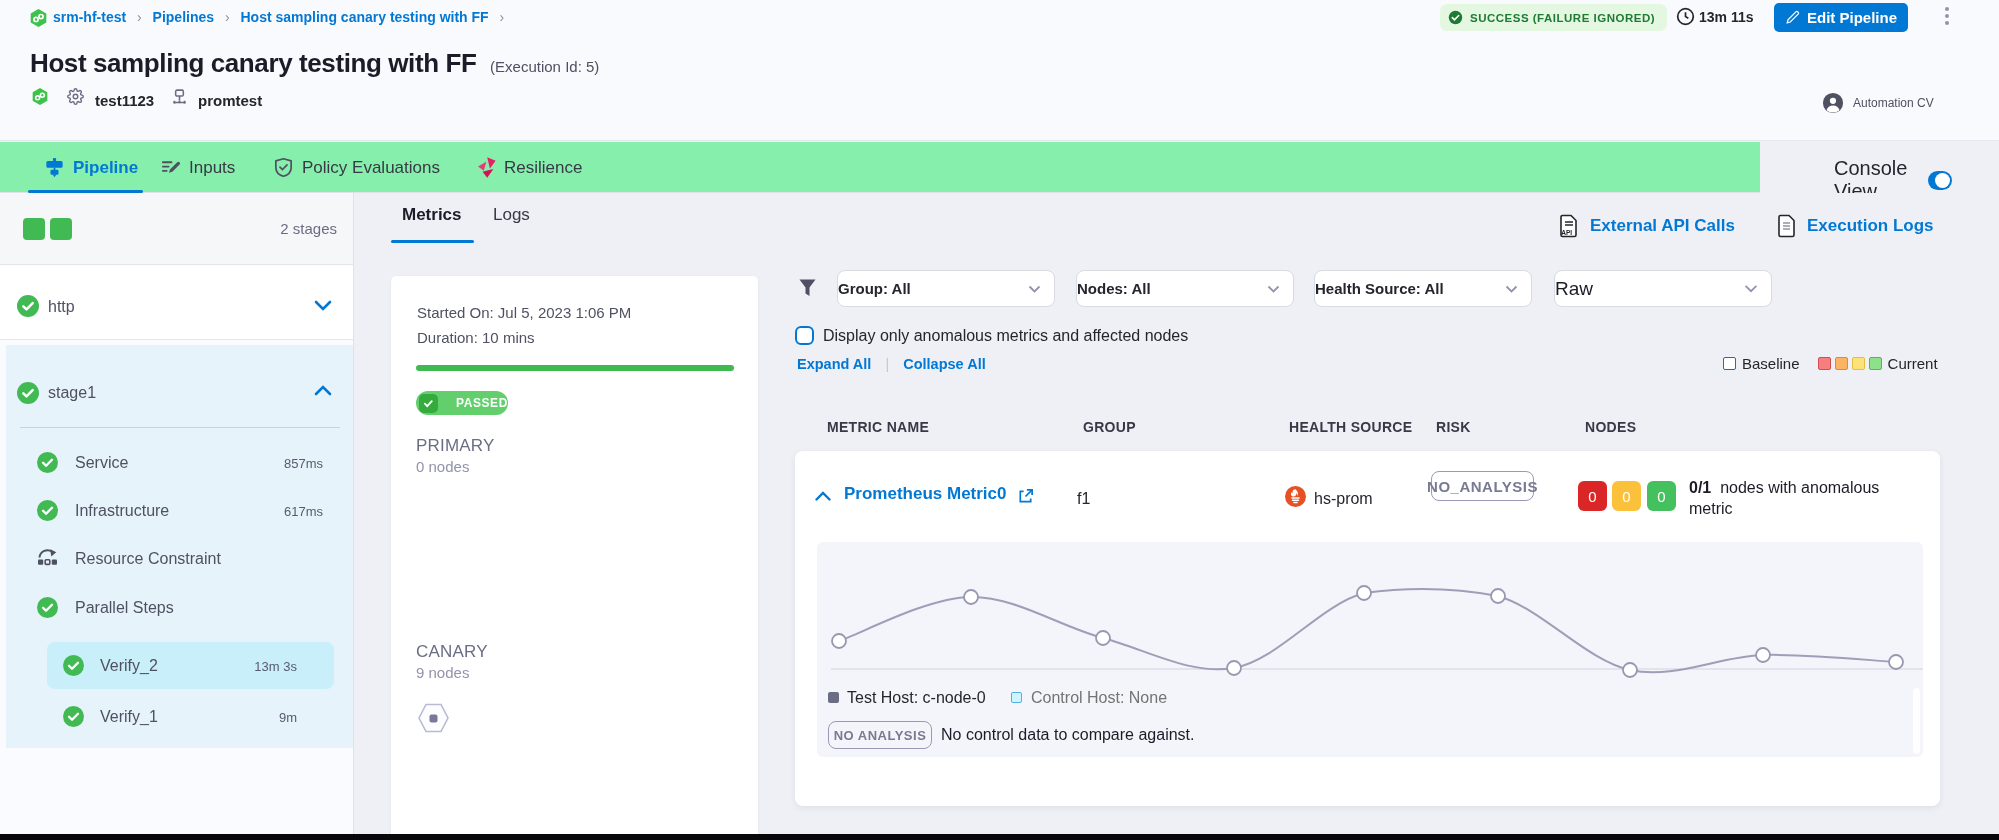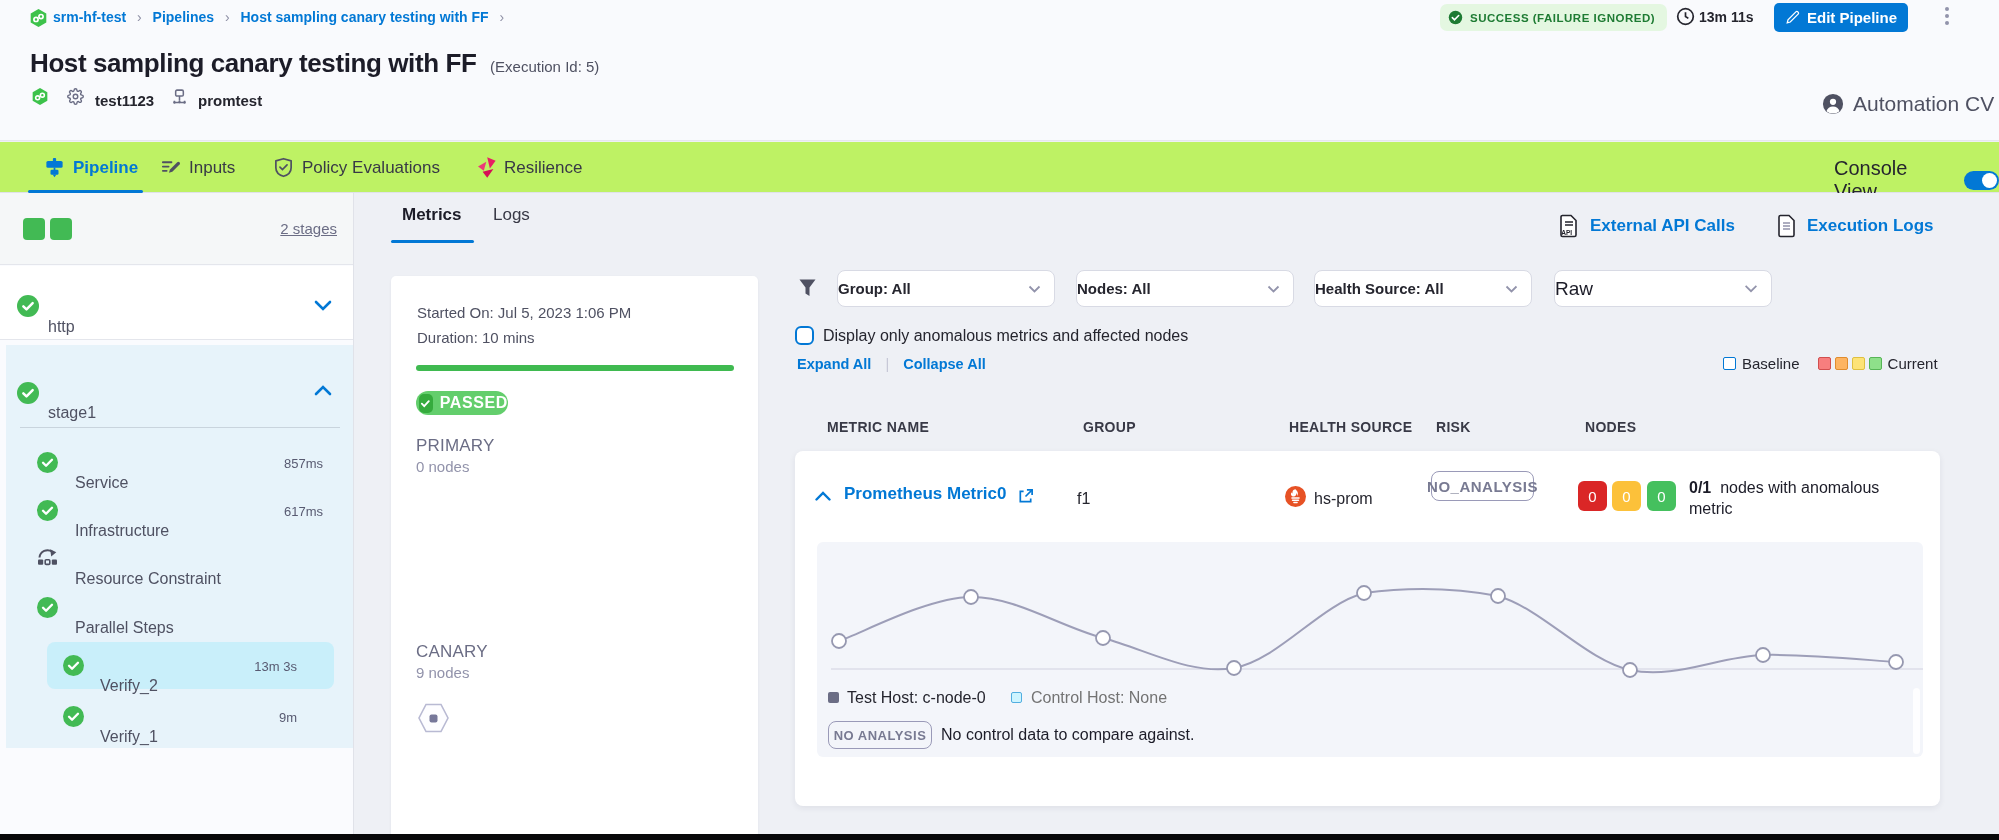--- a/index.html
+++ b/index.html
@@ -12,53 +12,53 @@
 .crumb .sep { color:#8f90a5; font-weight:normal; padding:0 7px; }
 .title { position:absolute; left:30px; top:48px; font-size:26px; font-weight:bold; color:#1c1c28; letter-spacing:-0.4px;}
 .execid { font-size:15px; font-weight:normal; color:#4f5162; letter-spacing:0; }
 .metarow { position:absolute; left:30px; top:91px; height:20px; font-size:15px; font-weight:bold; color:#25252e; }
 
 .successpill { position:absolute; left:1440px; top:4px; height:27px; background:#e4f7e1; border-radius:7px; color:#1e7b33; font-size:11.5px; font-weight:bold; letter-spacing:0.5px; display:flex; align-items:center; padding:0 12px 0 8px; }
 .timetxt { position:absolute; left:1699px; top:9px; font-size:14px; font-weight:bold; color:#25252e; }
 .editbtn { position:absolute; left:1774px; top:3px; width:134px; height:29px; background:#0278d5; border-radius:5px; color:#fff; font-size:15px; font-weight:bold; display:flex; align-items:center; justify-content:center; gap:7px; }
 .dots { position:absolute; left:1944px; top:7px; width:6px; }
 .dots div { width:4px; height:4px; border-radius:50%; background:#9293ab; margin:0 auto 3px; }
-.autocv { position:absolute; left:1822px; top:92px; font-size:21px; color:#4f5162; display:flex; align-items:center; gap:9px; }
-
-#tabbar { position:absolute; left:0; top:142px; width:1999px; height:51px; background:#bef264; border-bottom:1px solid #e0e2ea; }
+.autocv { position:absolute; left:1822px; top:92px; font-size:12px; color:#4f5162; display:flex; align-items:center; gap:9px; }
+
+#tabbar { position:absolute; left:0; top:142px; width:1760px; height:51px; background:#86efac; border-bottom:1px solid #e0e2ea; }
 .tab { position:absolute; top:0; height:51px; display:flex; align-items:center; gap:8px; font-size:17px; color:#383946; }
 .tab.active { color:#0278d5; font-weight:bold; }
 .tabunderline { position:absolute; left:28px; top:48px; width:115px; height:3px; background:#0278d5; border-radius:2px; }
 .consoleview { position:absolute; left:1834px; top:15px; font-size:20px; color:#25252e; display:flex; align-items:center; gap:10px; }
 .toggle { width:35px; height:19px; background:#0278d5; border-radius:10px; position:relative; }
 .toggle::after { content:""; position:absolute; right:2px; top:2px; width:15px; height:15px; background:#fff; border-radius:50%; }
 
 #sidebar { position:absolute; left:0; top:193px; width:354px; height:641px; background:#fafbfe; border-right:1px solid #e0e2e9; }
 .sb-head { position:absolute; left:0; top:0; width:353px; height:72px; background:#f5f7f8; border-bottom:1px solid #e4e6ec; }
 .sq { position:absolute; top:25px; width:22px; height:22px; background:#42ba54; border-radius:4px; }
-.stages-count { position:absolute; right:16px; top:27px; font-size:15px; color:#6b6d85;text-decoration:underline; }
+.stages-count { position:absolute; right:16px; top:27px; font-size:15px; color:#6b6d85; }
 .row-http { position:absolute; left:0; top:73px; width:353px; height:74px; background:#fff; border-bottom:1px solid #e4e6ec; }
 .stage-panel { position:absolute; left:6px; top:152px; width:347px; height:403px; background:#e7f3fa; }
-.stepname { font-size:16px; color:#4f5162;margin-top:20px; }
+.stepname { font-size:16px; color:#4f5162; }
 .steptime { position:absolute; right:30px; font-size:13px; color:#585a71; }
 .v2hl { position:absolute; left:41px; top:297px; width:287px; height:47px; background:#c9effa; border-radius:8px; }
 
 #main { position:absolute; left:355px; top:193px; width:1644px; height:641px; background:#eef0f5; }
 .mtab { position:absolute; top:12px; font-size:17px; color:#383946; }
 .mtab.active { font-weight:bold; color:#1c1c28; }
 .mtab-underline { position:absolute; left:36px; top:47px; width:83px; height:3px; background:#0278d5; border-radius:2px; }
 .toplink { position:absolute; top:21px; font-size:17px; font-weight:bold; color:#0278d5; display:flex; align-items:center; gap:10px; }
 
 #leftcard { position:absolute; left:36px; top:83px; width:367px; height:568px; background:#fff; border-radius:5px; box-shadow:0 1px 3px rgba(40,41,61,0.06); }
 #leftcard .line1 { position:absolute; left:26px; top:28px; font-size:15px; color:#4f5162; }
 #leftcard .line2 { position:absolute; left:26px; top:53px; font-size:15px; color:#4f5162; }
 .progress { position:absolute; left:25px; top:89px; width:318px; height:6px; border-radius:3px; background:#3fba50; }
 .passed { position:absolute; left:25px; top:115px; width:92px; height:24px; background:#63ce6c; border-radius:12px; display:flex; align-items:center; }
 .passed .chk { width:19px; height:19px; background:#35ab3d; border-radius:5px; margin-left:3px; display:flex; align-items:center; justify-content:center; }
-.passed .txt { color:#fff; font-size:16px; font-weight:bold; letter-spacing:0.6px; margin-left:7px; }
+.passed .txt { color:#fff; font-size:12px; font-weight:bold; letter-spacing:0.6px; margin-left:18px; }
 .grp-label { font-size:17px; color:#6b6d85; letter-spacing:0.2px; }
 .grp-nodes { font-size:15px; color:#9293ab; }
 
 .ddl { position:absolute; top:77px; height:37px; background:#fff; border:1px solid #d8dae4; border-radius:8px; font-size:15px; font-weight:bold; color:#25252e; display:flex; align-items:center; }
 .ddl .chev { position:absolute; right:13px; }
 .chkrow { position:absolute; left:440px; top:133px; display:flex; align-items:center; gap:9px; font-size:16px; color:#25252e; }
 .checkbox { width:19px; height:19px; border:2px solid #0278d5; border-radius:6px; background:#fff; }
 .linkrow { position:absolute; left:442px; top:163px; font-size:14.5px; font-weight:bold; color:#0278d5; }
 .legend { position:absolute; left:1368px; top:162px; font-size:15px; color:#25252e; display:flex; align-items:center; }
 .lsq { width:13px; height:13px; border-radius:2px; margin-right:6px; }

